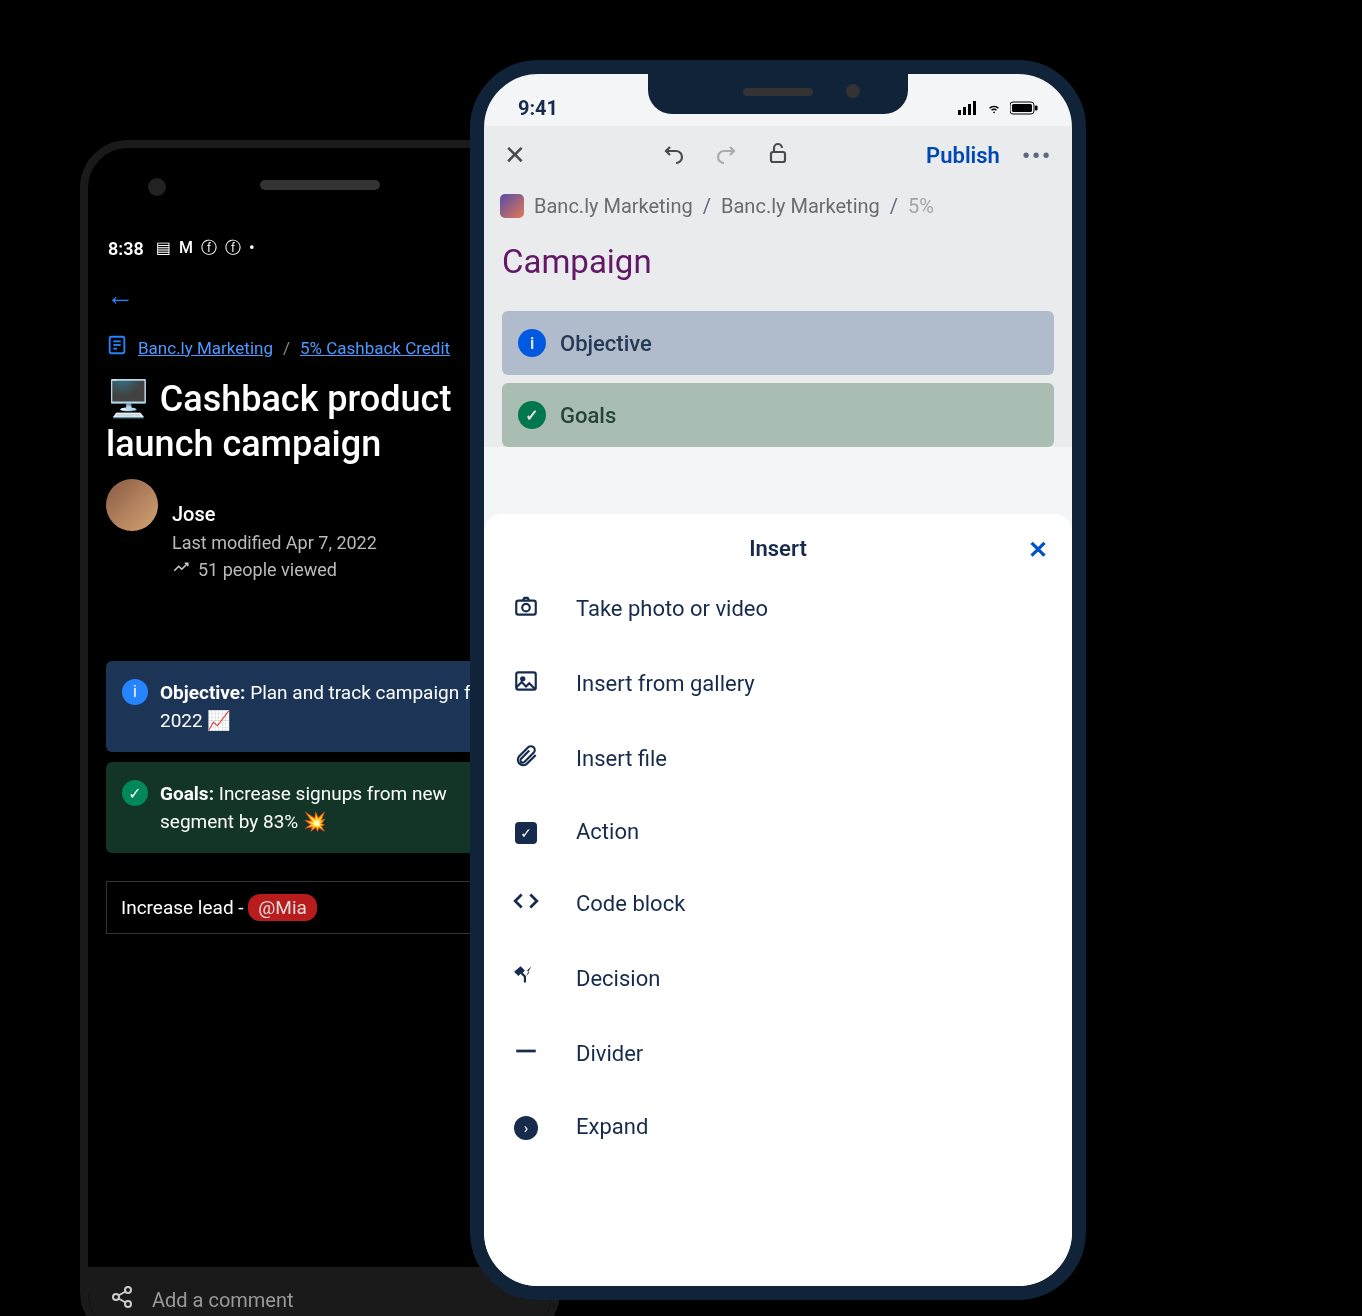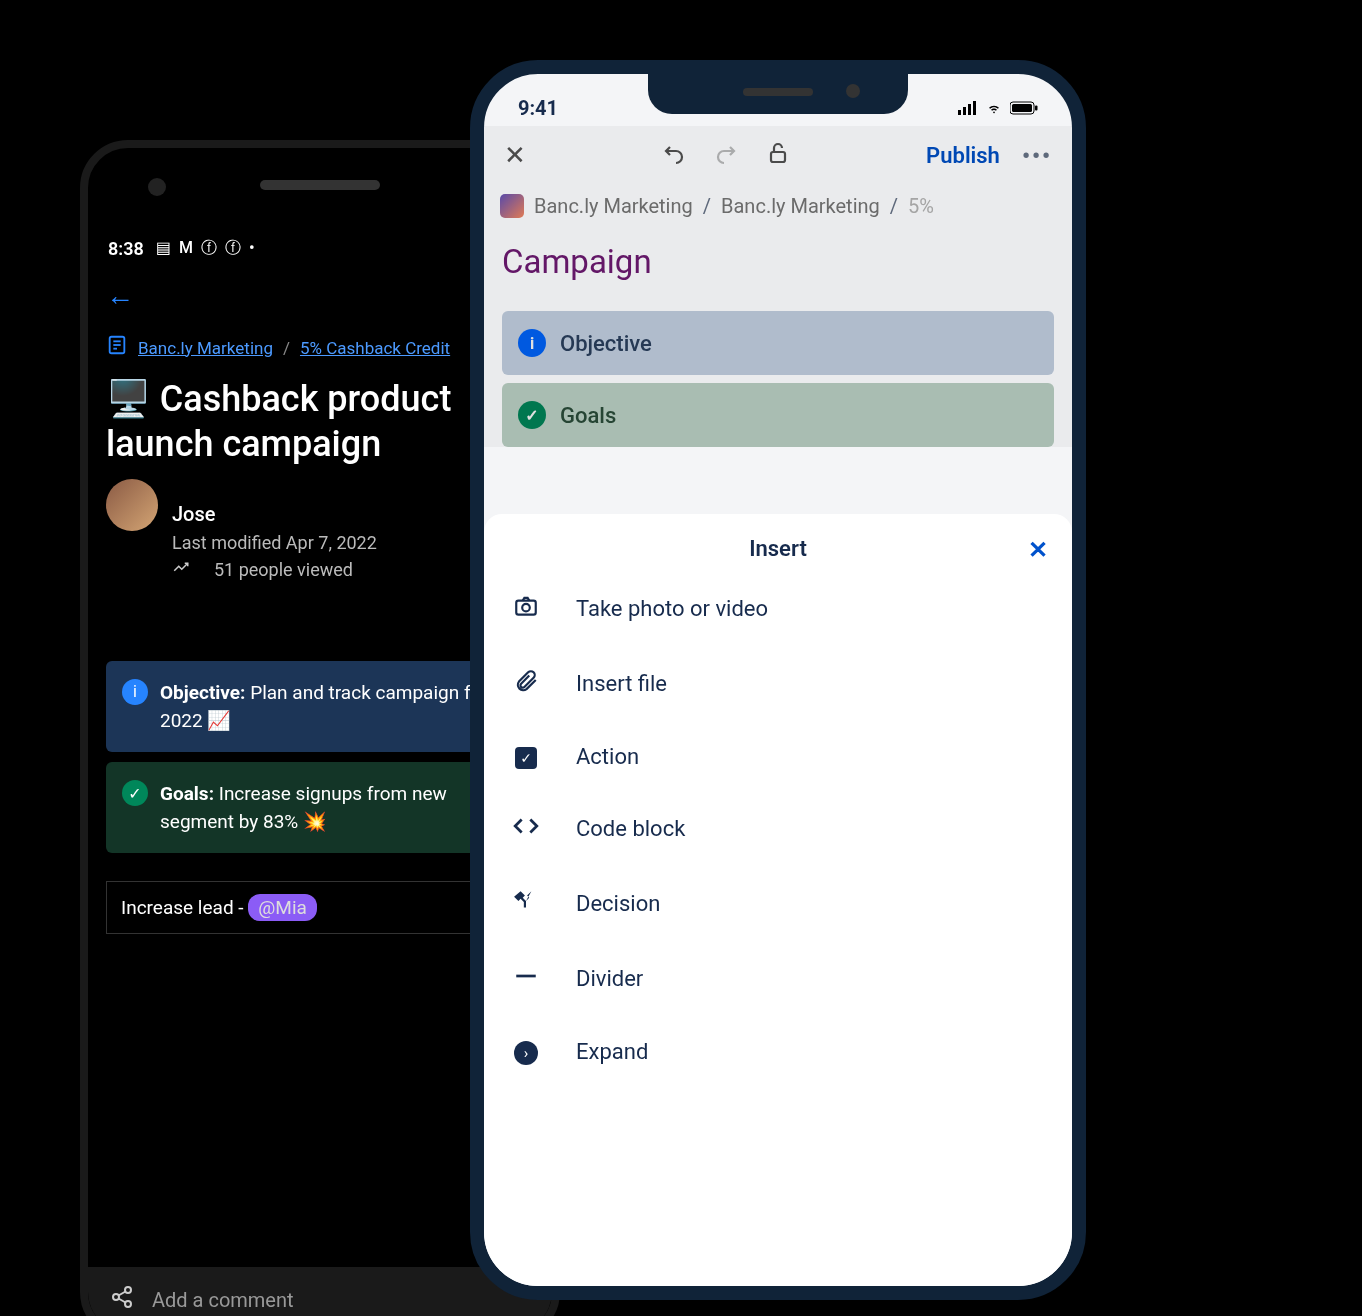--- a/index.html
+++ b/index.html
@@ -93,21 +93,21 @@
       gap: 14px;
       padding: 0 18px 28px 18px;
     }
     .phone-dark .avatar {
       width: 52px; height: 52px;
       border-radius: 50%;
       background: linear-gradient(135deg,#8a5a44,#d4a574);
     }
     .phone-dark .byline-text { font-size: 18px; color: #bbb; line-height: 1.5; margin-top: 20px; }
     .phone-dark .byline-text .author { color: #fff; font-weight: 500; font-size: 20px; }
-    .phone-dark .viewed-row { display: flex; align-items: center; gap: 24px; }
+    .phone-dark .viewed-row { display: flex; align-items: center; gap: 8px; }
 
     .phone-dark .panel {
       margin: 10px 18px;
       border-radius: 6px;
       padding: 18px 16px;
       display: flex;
       gap: 12px;
       align-items: flex-start;
       font-size: 19px;
       line-height: 1.45;
@@ -135,21 +135,21 @@
       padding: 12px;
       font-weight: 600;
       font-size: 19px;
     }
     .phone-dark .table-cell {
       padding: 14px 14px;
       font-size: 19px;
       background: #000;
     }
     .phone-dark .mention {
-      background: #8b5cf6;
+      background: #b91c1c;
       border-radius: 12px;
       padding: 2px 10px;
       color: #ddd;
     }
     .phone-dark .comment-bar {
       position: absolute;
       bottom: 0; left: 0; right: 0;
       background: #1a1a1a;
       display: flex;
       align-items: center;
@@ -523,20 +523,30 @@
       <span class="sicon">
         <svg width="26" height="26" viewBox="0 0 24 24" fill="none" stroke="#172B4D" stroke-width="2">
             <rect x="3" y="7" width="18" height="13" rx="2"></rect>
             <circle cx="12" cy="13.5" r="3.5"></circle>
             <path d="M9 7l1.5-2.5h3L15 7"></path>
           </svg>
       </span>
       <span>Take photo or video</span>
     </div>
 
+    <div class="sheet-item">
+      <span class="sicon">
+        <svg width="26" height="26" viewBox="0 0 24 24" fill="none" stroke="#172B4D" stroke-width="2">
+            <rect x="3" y="4" width="18" height="16" rx="2"></rect>
+            <circle cx="9" cy="10" r="1.5" fill="#172B4D"></circle>
+            <path d="M3 18l5-5 4 4 3-3 6 6"></path>
+          </svg>
+      </span>
+      <span>Insert from gallery</span>
+    </div>
 
     <div class="sheet-item">
       <span class="sicon">
         <svg width="26" height="26" viewBox="0 0 24 24" fill="none" stroke="#172B4D" stroke-width="2">
             <path d="M21 11l-8.5 8.5a5 5 0 0 1-7-7L14 4a3.5 3.5 0 0 1 5 5l-8.5 8.5a2 2 0 0 1-3-3L15 7"></path>
           </svg>
       </span>
       <span>Insert file</span>
     </div>
 

